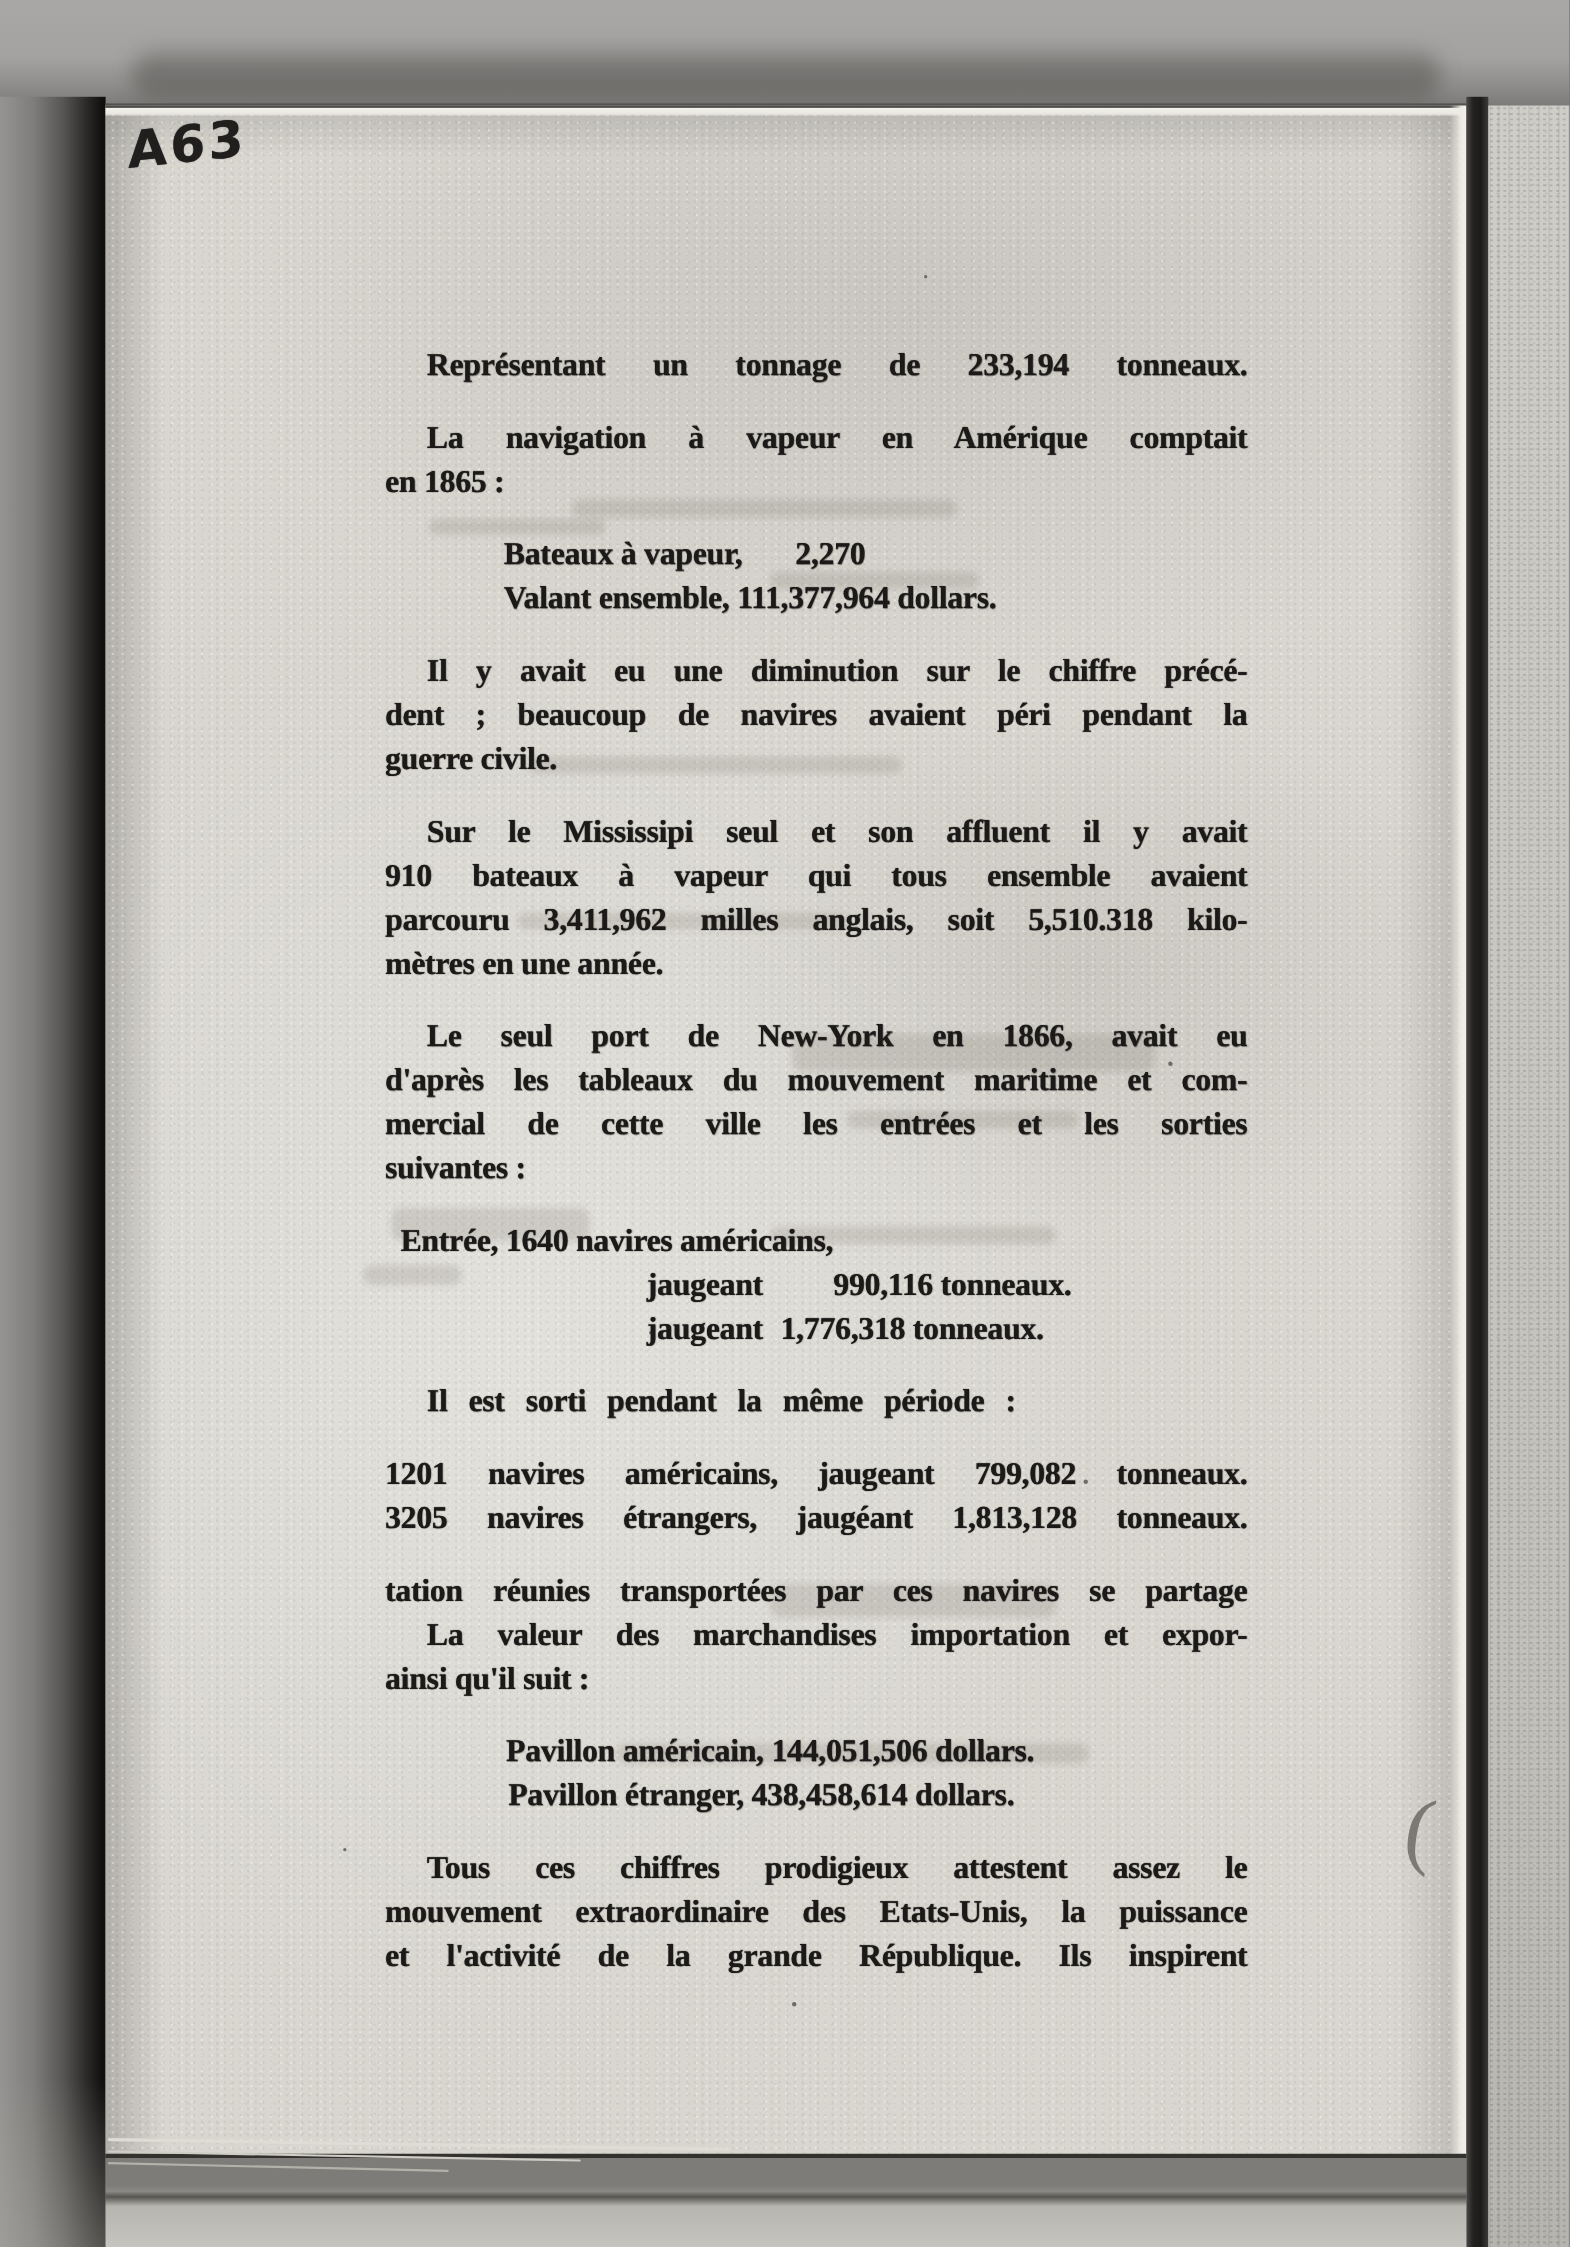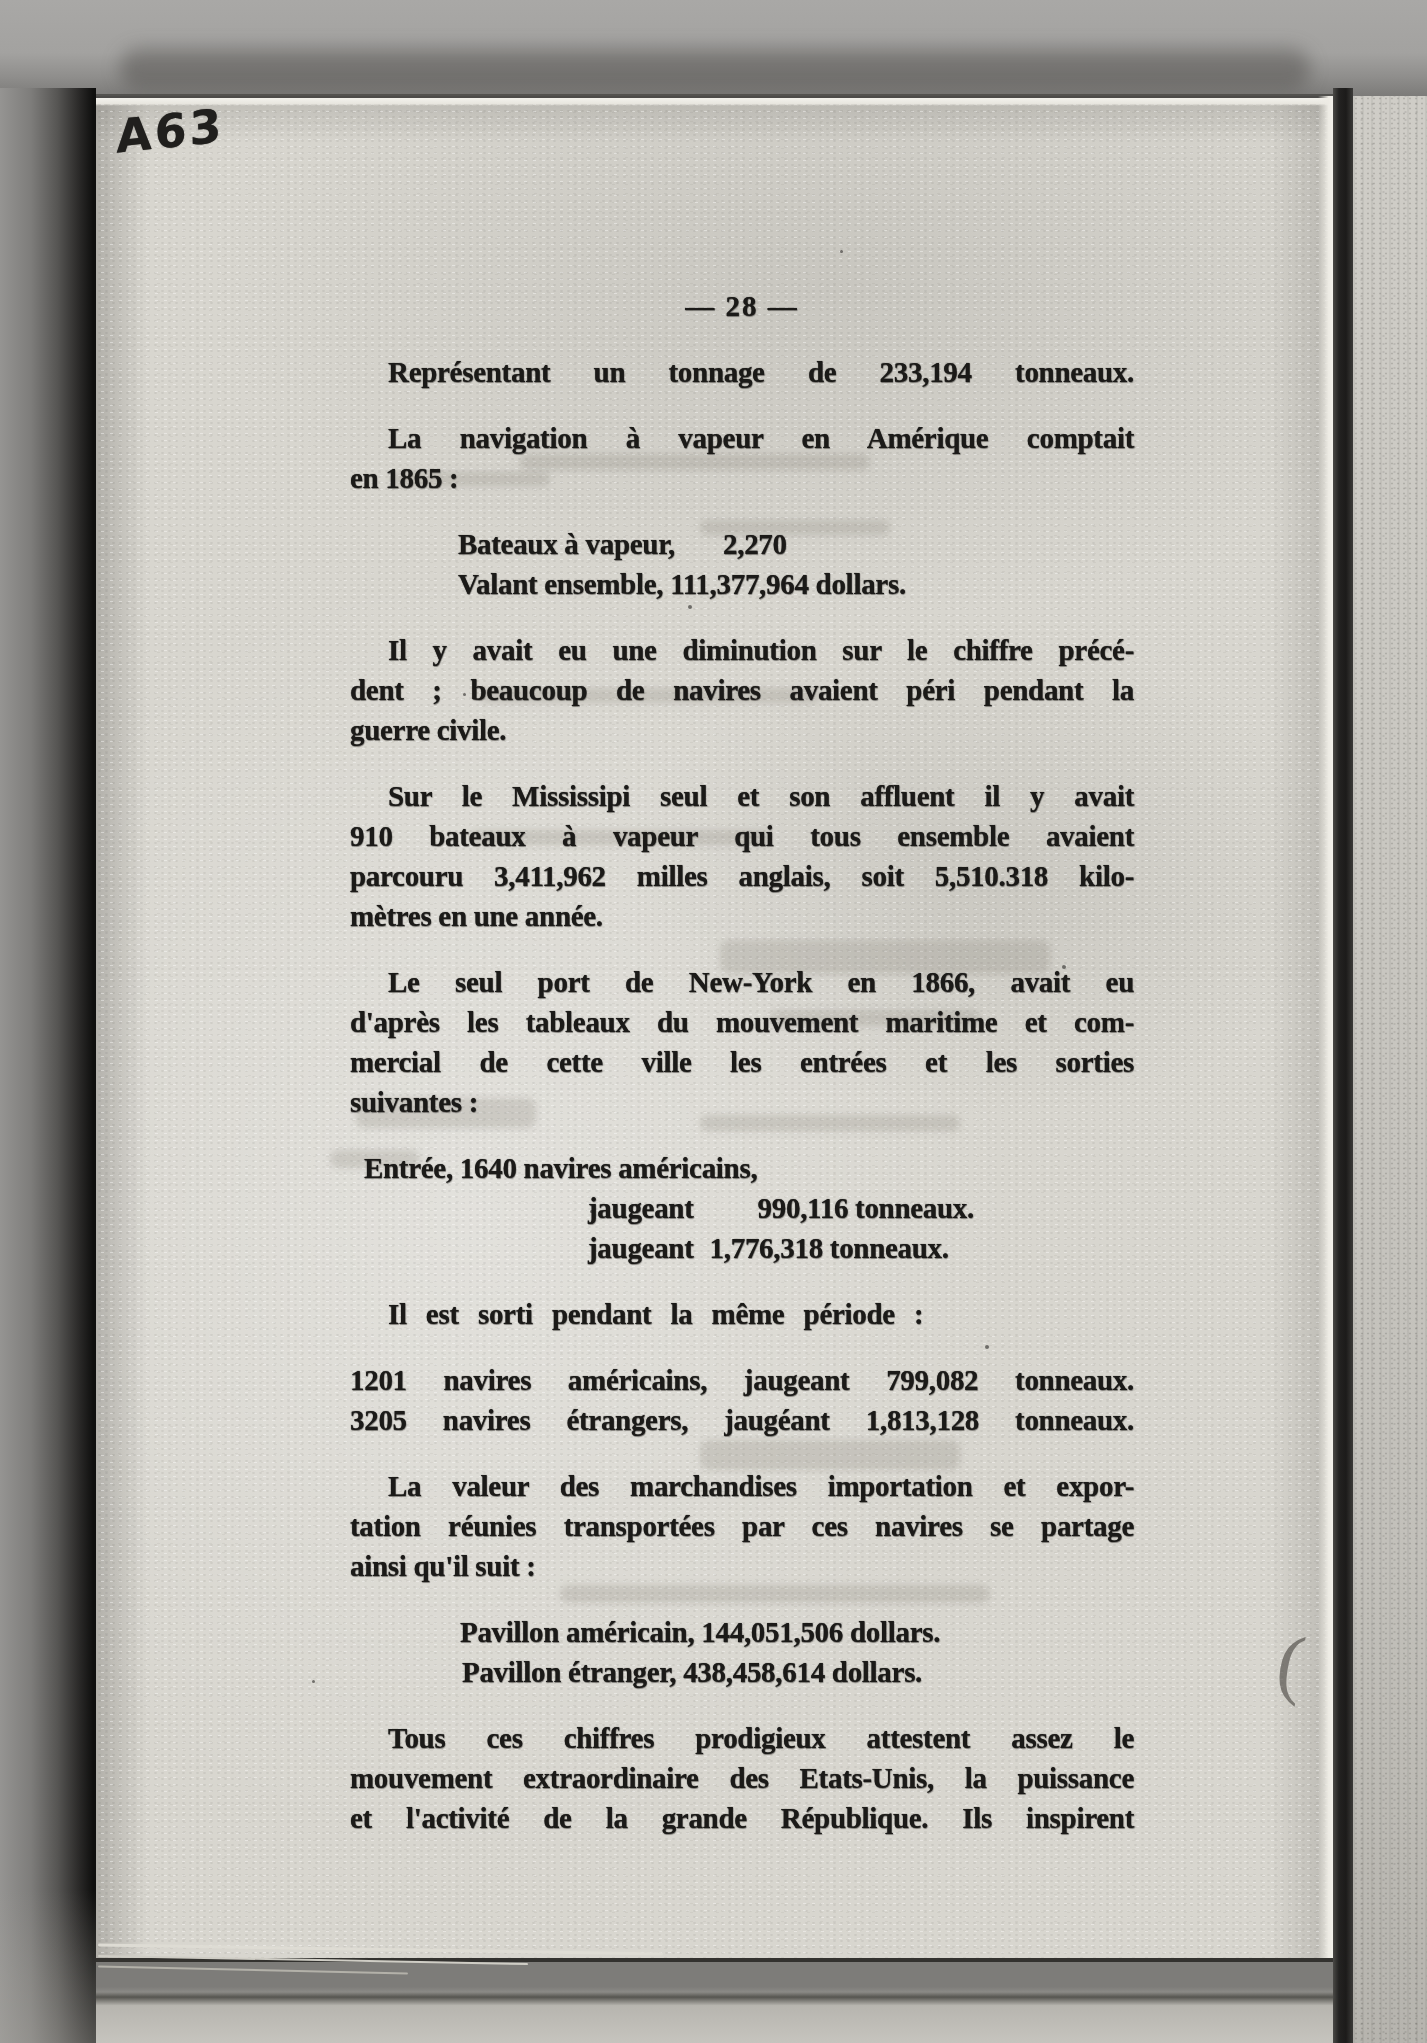--- a/index.html
+++ b/index.html
@@ -143,21 +143,20 @@
     <div class="dust" style="left:592px;top:509px;width:4px;height:4px"></div>
     <div class="dust" style="left:367px;top:597px;width:3px;height:3px"></div>
     <div class="dust" style="left:744px;top:154px;width:3px;height:3px"></div>
     <div class="dust" style="left:966px;top:869px;width:4px;height:4px"></div>
     <div class="dust" style="left:494px;top:1114px;width:3px;height:3px"></div>
     <div class="dust" style="left:889px;top:1249px;width:4px;height:4px"></div>
     <div class="dust" style="left:216px;top:1584px;width:3px;height:3px"></div>
     <div class="dust" style="left:624px;top:1724px;width:4px;height:4px"></div>
 
     <div class="text-col">
-      <div class="pagenum">— 28 —</div>
 
     <div class="block">
           <div class="line j ind">Représentant un tonnage de 233,194 tonneaux.</div>
         </div>
         <div class="block">
           <div class="line j ind">La navigation à vapeur en Amérique comptait</div>
           <div class="line">en 1865 :</div>
         </div>
         <div class="block">
           <div class="line parts" style="padding-left: 108px; column-gap: 48px;">
@@ -195,22 +194,22 @@
           </div>
         </div>
         <div class="block">
           <div class="line ind spread">Il est sorti pendant la même période :</div>
         </div>
         <div class="block">
           <div class="line j">1201 navires américains, jaugeant 799,082 tonneaux.</div>
           <div class="line j">3205 navires étrangers, jaugéant 1,813,128 tonneaux.</div>
         </div>
         <div class="block">
+          <div class="line j">tation réunies transportées par ces navires se partage</div>
           <div class="line j ind">La valeur des marchandises importation et expor-</div>
-          <div class="line j">tation réunies transportées par ces navires se partage</div>
           <div class="line">ainsi qu'il suit :</div>
         </div>
         <div class="block">
           <div class="line" style="padding-left: 110px;">Pavillon américain, 144,051,506 dollars.</div>
           <div class="line" style="padding-left: 112px;">Pavillon étranger, 438,458,614 dollars.</div>
         </div>
         <div class="block">
           <div class="line j ind">Tous ces chiffres prodigieux attestent assez le</div>
           <div class="line j">mouvement extraordinaire des Etats-Unis, la puissance</div>
           <div class="line j">et l'activité de la grande République. Ils inspirent</div>

